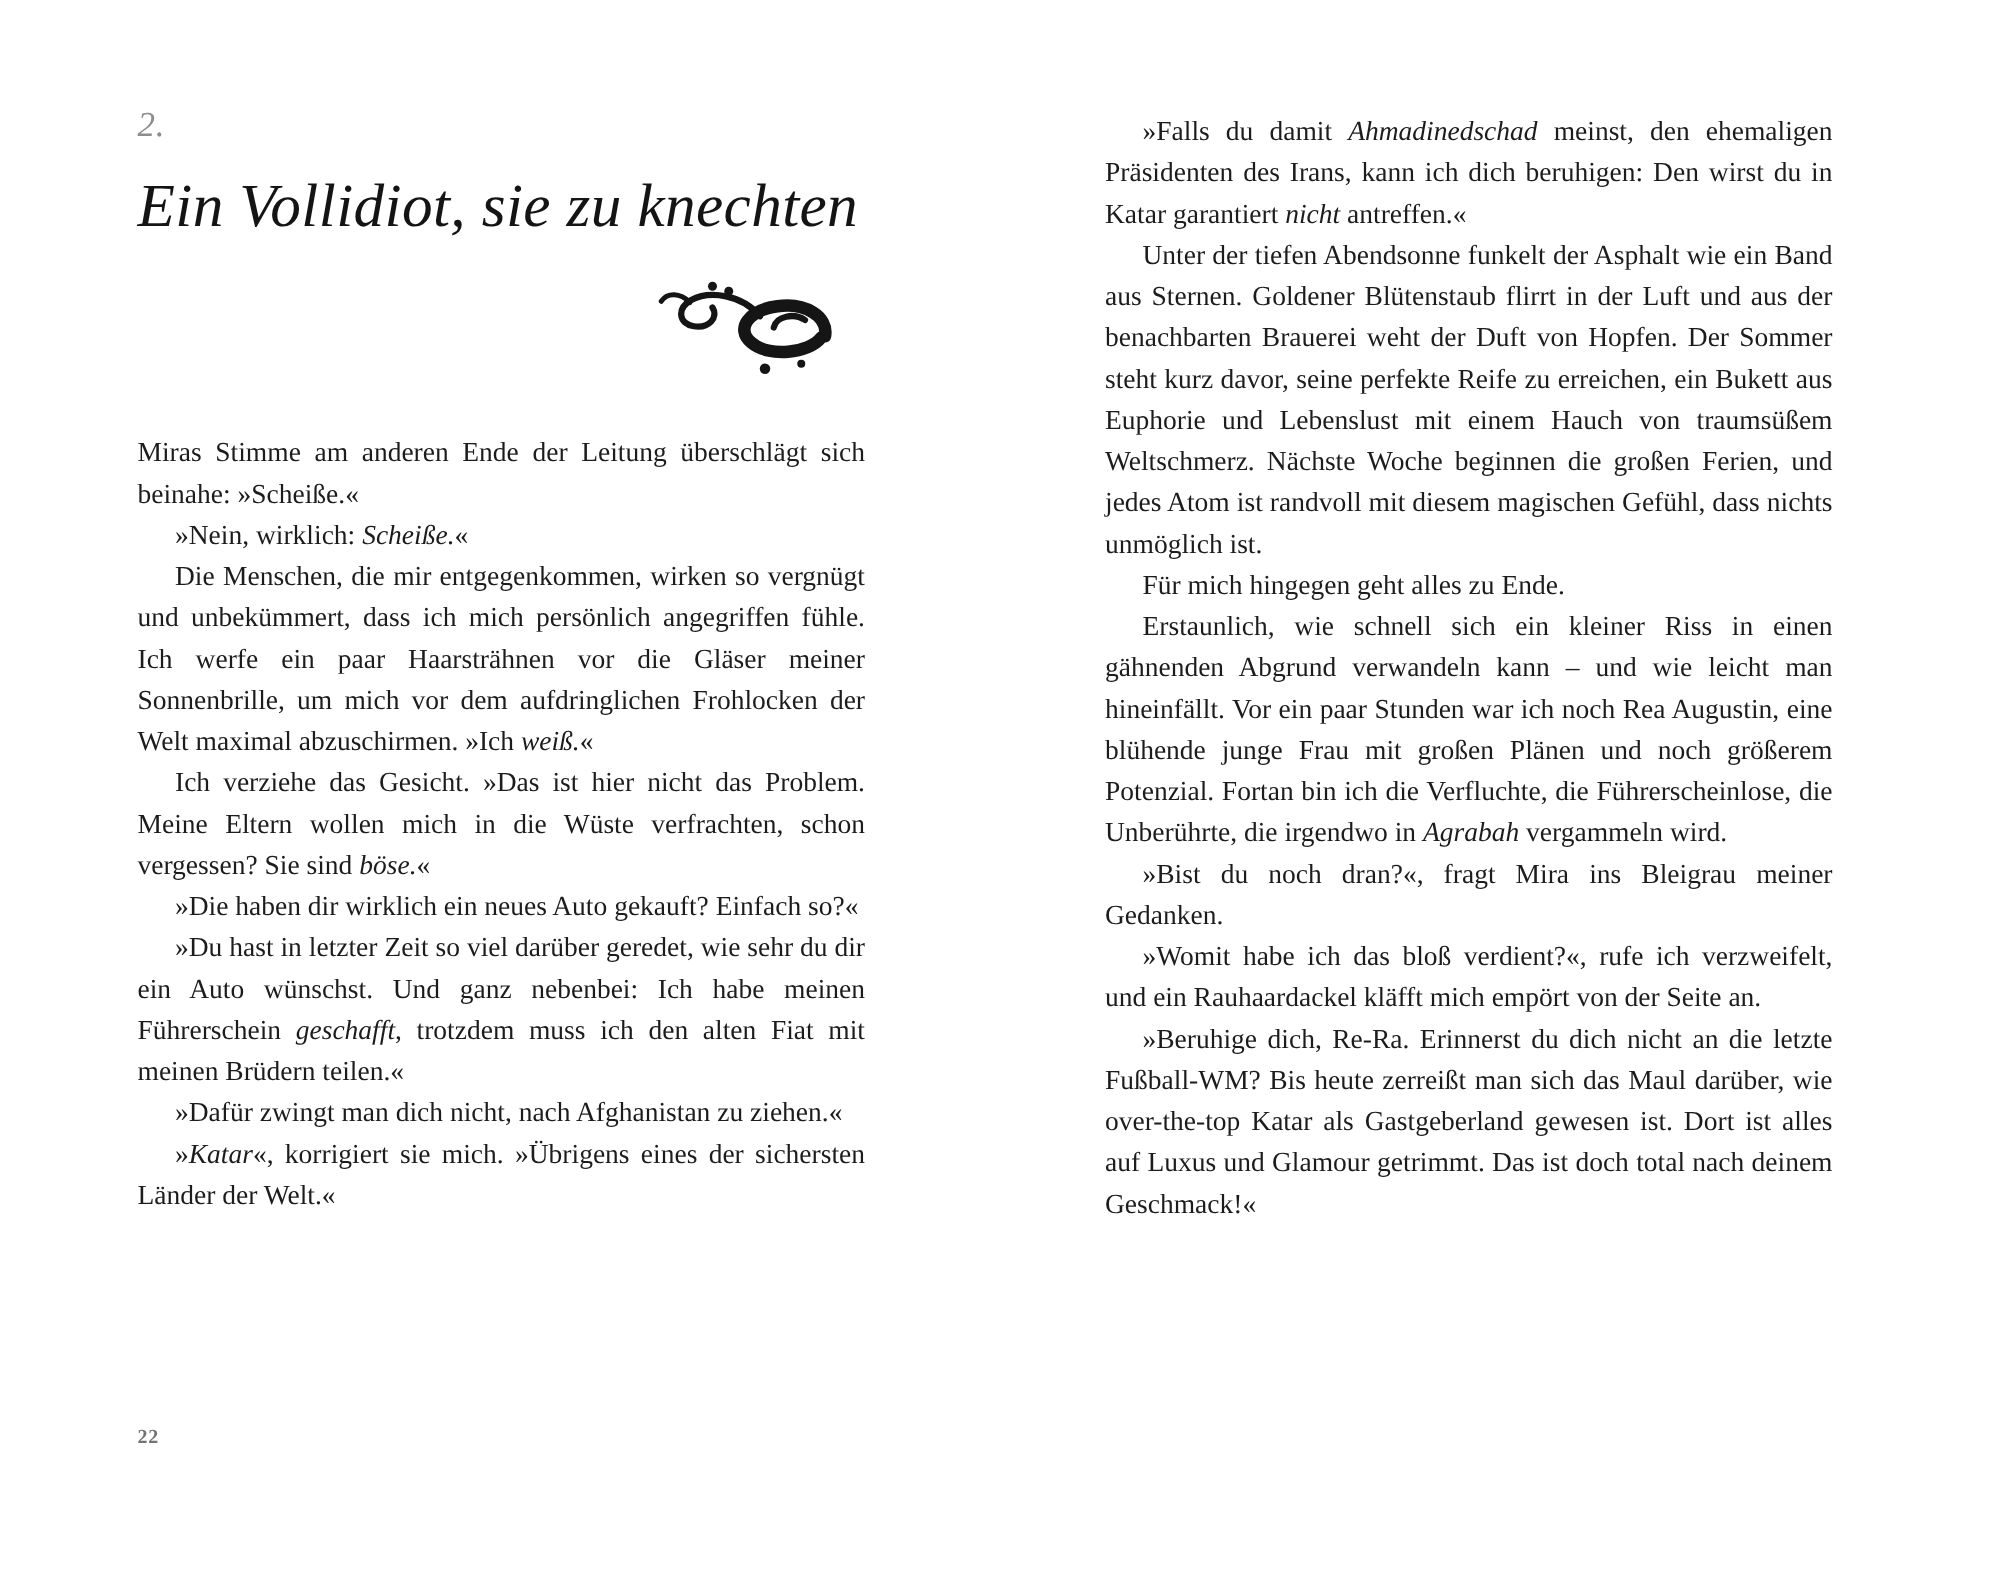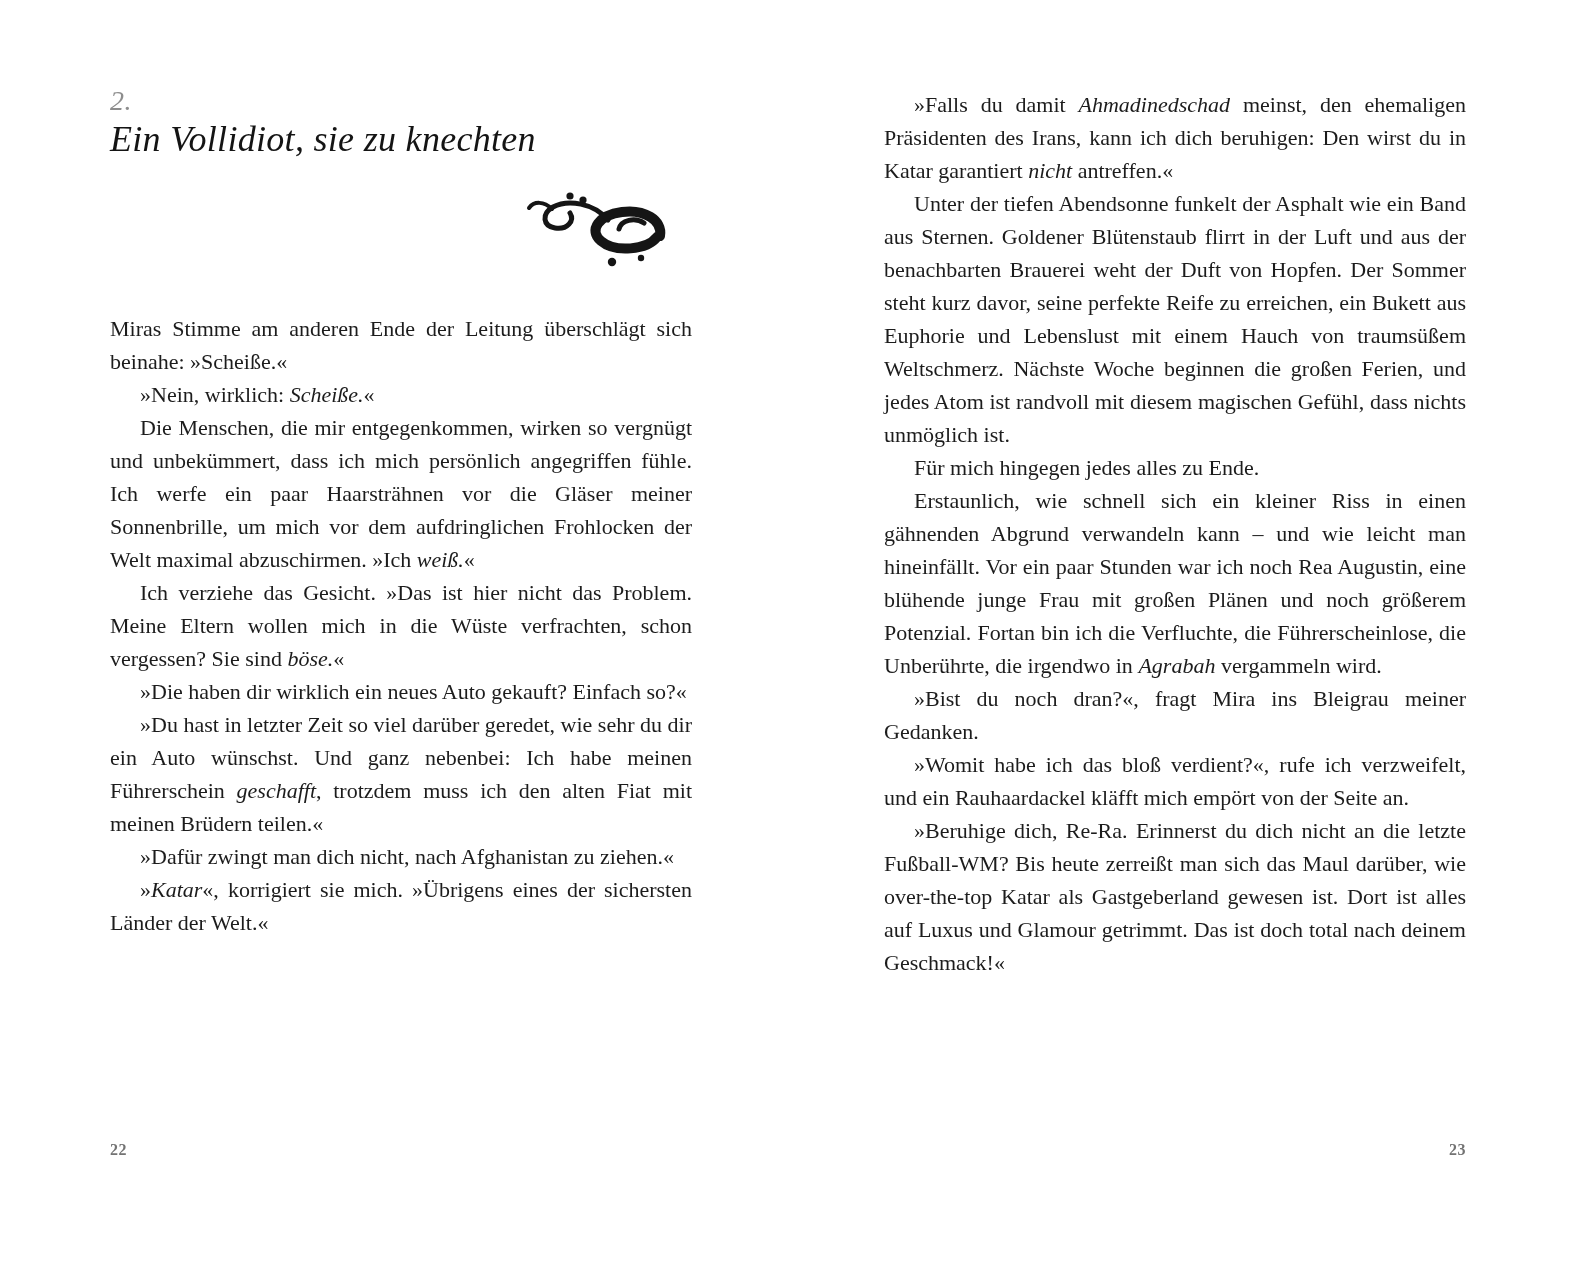--- a/index.html
+++ b/index.html
@@ -22,22 +22,22 @@
   .page-left  { left: 110px; }
   .page-right { left: 884px; top: 88px; }
 
   .chapter-number {
     font-size: 28px;
     font-style: italic;
     color: #8d8d8d;
     letter-spacing: 0.5px;
   }
   .chapter-title {
-    margin-top: 2px;
-    font-size: 36px;
+    margin-top: 20px;
+    font-size: 49px;
     font-style: italic;
     font-weight: 400;
     color: #141414;
     letter-spacing: 0.3px;
     line-height: 1.15;
   }
   .ornament-wrap {
     margin-top: 30px;
     text-align: right;
     padding-right: 24px;
@@ -105,24 +105,23 @@
         <p class="body-para" lang="de">»Du hast in letzter Zeit so viel darüber geredet, wie sehr du dir ein Auto wünschst. Und ganz nebenbei: Ich habe meinen Führerschein <i>geschafft</i>, trotzdem muss ich den alten Fiat mit meinen Brüdern teilen.«</p>
         <p class="body-para" lang="de">»Dafür zwingt man dich nicht, nach Afghanistan zu ziehen.«</p>
         <p class="body-para" lang="de">»<i>Katar</i>«, korrigiert sie mich. »Übrigens eines der sichersten Länder der Welt.«</p>
       </div>
   </div>
 
   <div class="page page-right">
     <div class="body-block" id="right-paragraphs">
         <p class="body-para" lang="de">»Falls du damit <i>Ahmadinedschad</i> meinst, den ehemaligen Präsidenten des Irans, kann ich dich beruhigen: Den wirst du in Katar garantiert <i>nicht</i> antreffen.«</p>
         <p class="body-para" lang="de">Unter der tiefen Abendsonne funkelt der Asphalt wie ein Band aus Sternen. Goldener Blütenstaub flirrt in der Luft und aus der benachbarten Brauerei weht der Duft von Hopfen. Der Sommer steht kurz davor, seine perfekte Reife zu erreichen, ein Bukett aus Euphorie und Lebenslust mit einem Hauch von traumsüßem Weltschmerz. Nächste Woche beginnen die großen Ferien, und jedes Atom ist randvoll mit diesem magischen Gefühl, dass nichts unmöglich ist.</p>
-        <p class="body-para" lang="de">Für mich hingegen jedes alles zu Ende.</p>
+        <p class="body-para" lang="de">Für mich hingegen geht alles zu Ende.</p>
         <p class="body-para" lang="de">Erstaunlich, wie schnell sich ein kleiner Riss in einen gähnenden Abgrund verwandeln kann – und wie leicht man hineinfällt. Vor ein paar Stunden war ich noch Rea Augustin, eine blühende junge Frau mit großen Plänen und noch größerem Potenzial. Fortan bin ich die Verfluchte, die Führerscheinlose, die Unberührte, die irgendwo in <i>Agrabah</i> vergammeln wird.</p>
         <p class="body-para" lang="de">»Bist du noch dran?«, fragt Mira ins Bleigrau meiner Gedanken.</p>
         <p class="body-para" lang="de">»Womit habe ich das bloß verdient?«, rufe ich verzweifelt, und ein Rauhaardackel kläfft mich empört von der Seite an.</p>
         <p class="body-para" lang="de">»Beruhige dich, Re-Ra. Erinnerst du dich nicht an die letzte Fußball-WM? Bis heute zerreißt man sich das Maul darüber, wie over-the-top Katar als Gastgeberland gewesen ist. Dort ist alles auf Luxus und Glamour getrimmt. Das ist doch total nach deinem Geschmack!«</p>
       </div>
   </div>
 
   <div class="page-number page-number-left">22</div>
-  <div class="page-number page-number-right">23</div>
 
 </div>
 
 </body></html>

